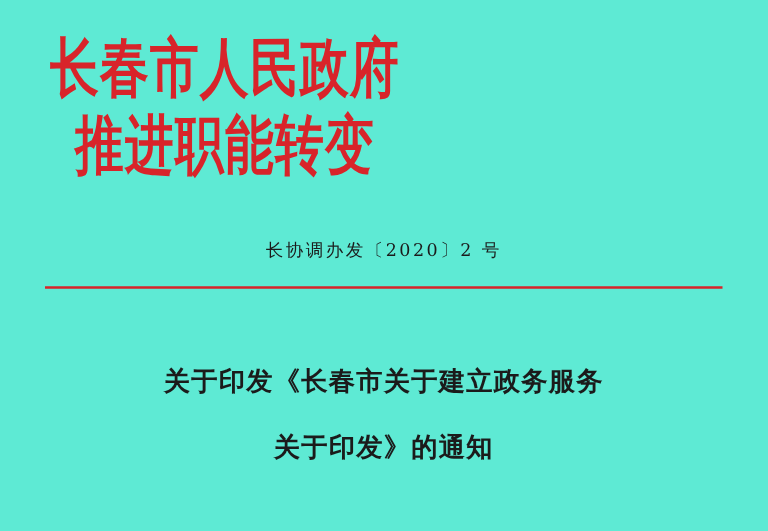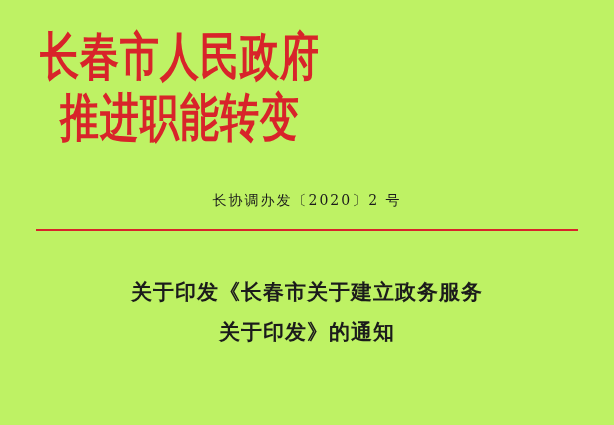--- a/index.html
+++ b/index.html
@@ -10,21 +10,21 @@
     width: 614px;
     height: 425px;
     background: #ffffff;
     font-family: "Liberation Serif", serif;
     overflow: hidden;
   }
   .page {
     position: relative;
     width: 614px;
     height: 425px;
-    background: #bef264;
+    background: #5eead4;
     box-sizing: border-box;
   }
   
   .masthead {
     position: relative;
     width: 100%;
     padding-top: 26px;
     height: 120px;
     box-sizing: border-box;
   }
@@ -99,20 +99,21 @@
     color: #1b1b1b;
     font-family: "DejaVu Serif", serif;
     font-size: 21px;
     font-weight: bold;
     line-height: 40px;
     letter-spacing: 1px;
   }
   .title-block .tline {
     display: block;
     white-space: nowrap;
+    margin-top: 13px;
   }
 </style>
 </head>
 <body>
 
 <div class="page">
 
   <div class="masthead">
     <div class="mast-left">
       <div class="mast-line first">长春市人民政府</div>

